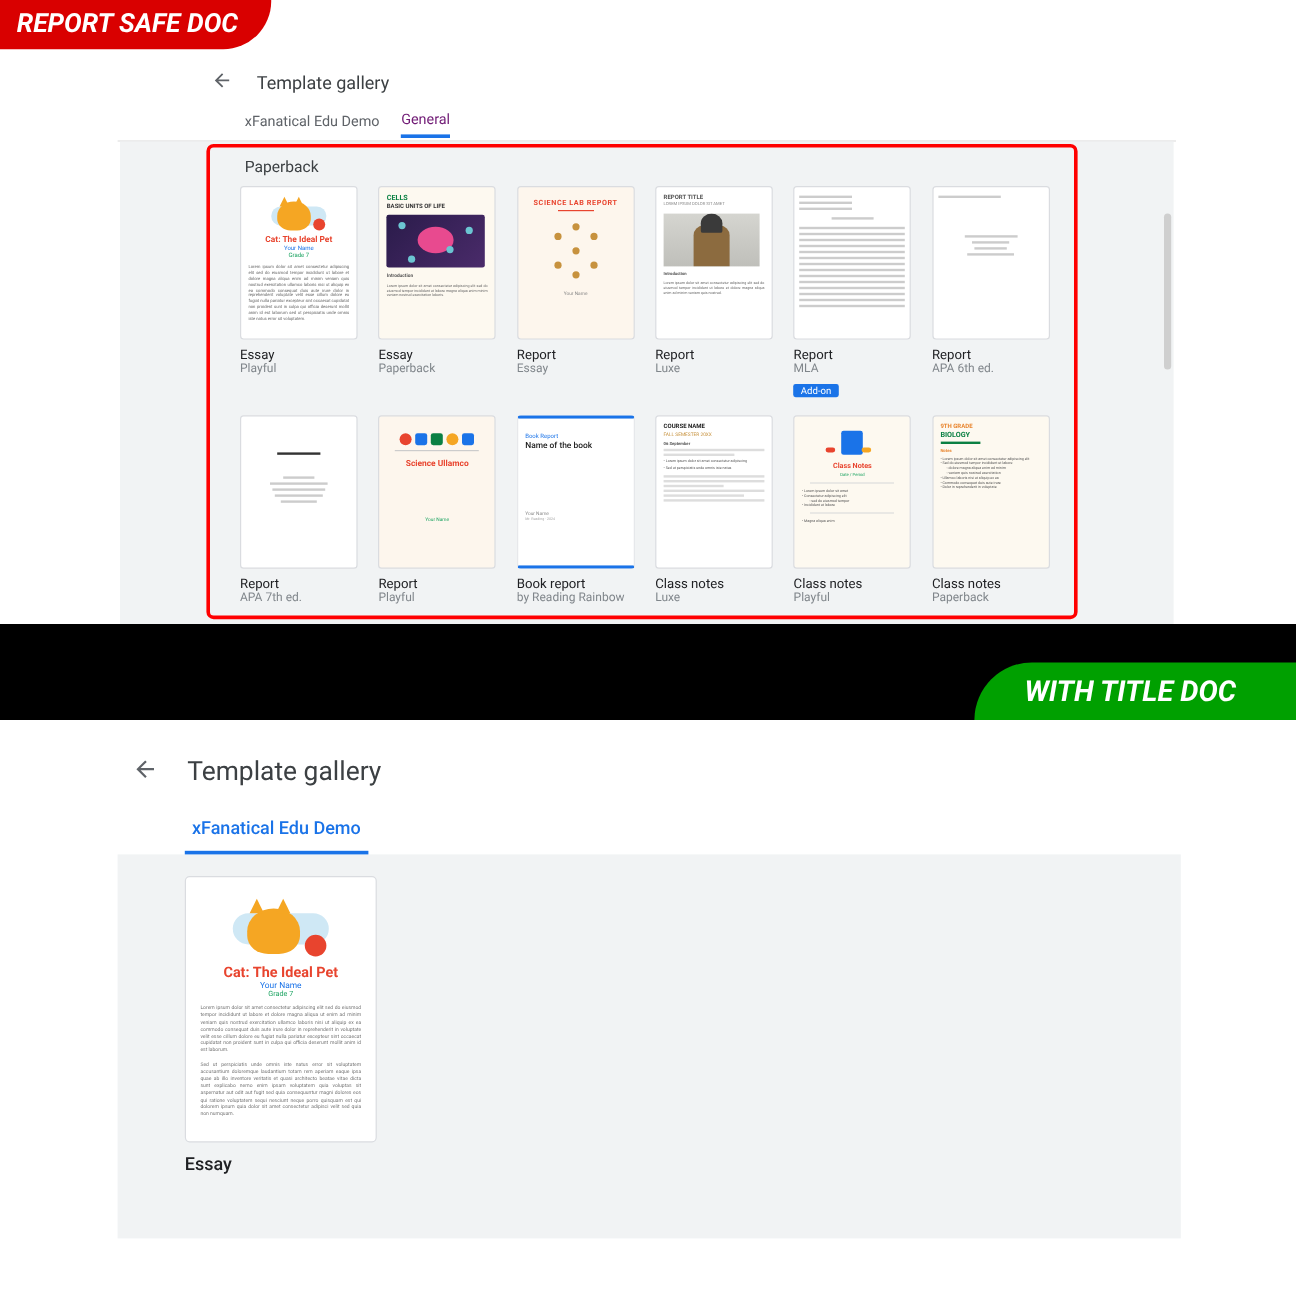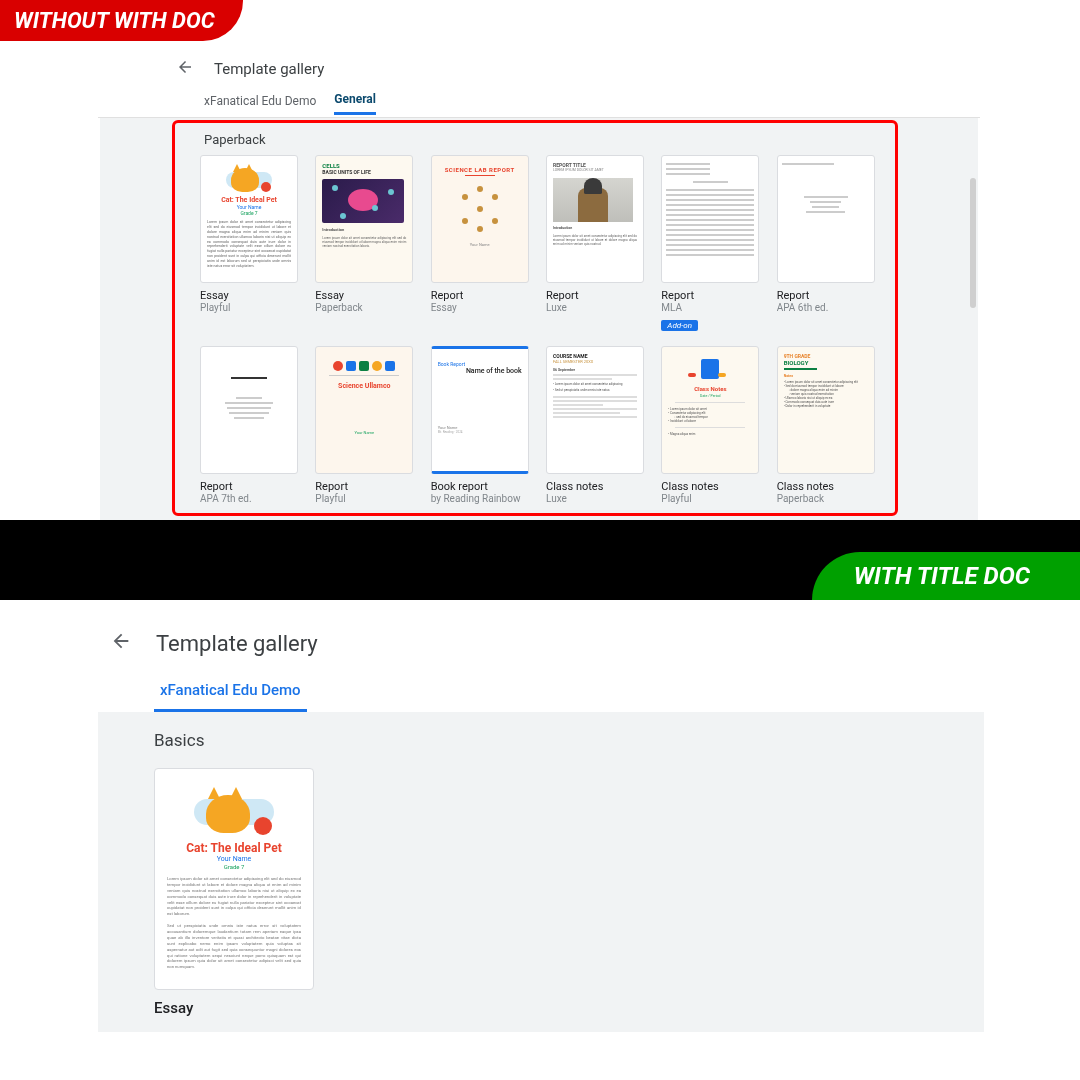--- a/index.html
+++ b/index.html
@@ -16,21 +16,21 @@
   
   .panel-top {
     position: absolute; top: 48px; left: 98px; width: 882px; height: 450px;
     background: #fff;
   }
   .panel-top .header { display: flex; align-items: center; height: 42px; padding-left: 78px; gap: 20px; }
   .panel-top .header .back-ico svg { width: 18px; height: 18px; fill: #5f6368; }
   .panel-top .header .title { font-size: 15px; color: #3c4043; }
   .panel-top .tabs-row { padding-left: 106px; display: flex; gap: 18px; height: 28px; align-items: center; font-size: 12px; border-bottom: 1px solid #e0e0e0; }
   .panel-top .tab { color: #5f6368; padding-bottom: 6px; cursor: pointer; }
-  .panel-top .tab.active { color: #0c4a6e; border-bottom: 3px solid #1a73e8; font-weight: 700; }
+  .panel-top .tab.active { color: #701a75; border-bottom: 3px solid #1a73e8; font-weight: 400; }
   
   .gallery-body {
     position: relative;
     margin: 0 2px;
     background: #f1f3f4;
     padding: 10px 0 18px 0;
   }
   .red-box {
     position: absolute; left: 72px; top: 2px; right: 80px; bottom: 6px;
     border: 3px solid #ff0000; border-radius: 6px; pointer-events: none;
@@ -38,21 +38,21 @@
   .section-hd { font-size: 13px; color: #3c4043; padding: 4px 0 8px 104px; }
   .tmpl-grid { display: grid; grid-template-columns: repeat(6, 1fr); gap: 14px; padding: 0 100px; }
   .tmpl-card { width: 98px; }
   .tmpl-thumb {
     width: 98px; height: 128px; background: #fff; border: 1px solid #dadce0;
     border-radius: 3px; overflow: hidden; position: relative; font-size: 4px; padding: 6px;
     color: #555;
   }
   .tmpl-title { font-size: 11px; color: #202124; margin-top: 6px; white-space: nowrap; overflow: hidden; text-overflow: ellipsis; }
   .tmpl-sub { font-size: 10px; color: #80868b; white-space: nowrap; overflow: hidden; text-overflow: ellipsis; }
-  .addon-badge { display: inline-block; background: #1a73e8; color: #fff; font-size: 8px; padding: 1px 6px; border-radius: 2px; margin-top: 2px; font-style: italic; }
+  .addon-badge { display: inline-block; background: #1a73e8; color: #fff; font-size: 8px; padding: 1px 6px; border-radius: 2px; margin-top: 2px; }
   
   .black-bar { position: absolute; top: 520px; left: 0; width: 1080px; height: 80px; background: #000; }
   .badge-bottom {
     position: absolute; top: 552px; right: 0;
     background: #00a000; color: #fff; font-weight: 700;
     font-size: 24px; padding: 10px 50px 10px 42px;
     border-top-left-radius: 48px;
     font-style: italic;
     z-index: 10;
   }
@@ -107,21 +107,21 @@
   .mla-lines, .apa-lines { padding: 4px 4px; }
   .line { height: 2px; background: #ccc; margin: 3px 0; }
   .line.short { width: 50%; }
   
   .playful2 { background: #fdf6ed; text-align: center; }
   .play-icons { display: flex; justify-content: center; gap: 3px; margin: 8px 0 4px; }
   .play-icons span { width: 10px; height: 10px; border-radius: 2px; }
   
   .book-rep { border-top: 3px solid #1a73e8; border-bottom: 3px solid #1a73e8; }
   .br-h1 { color: #1a73e8; font-size: 5px; margin-top: 6px; }
-  .br-h2 { font-size: 7px; font-weight: 500; color: #222; text-align: right; }
+  .br-h2 { font-size: 7px; font-weight: 500; color: #222; }
   
   .cn-luxe .h { font-size: 5px; font-weight: 700; color: #222; }
   .cn-luxe .y { color: #c7923e; font-size: 4px; }
   .cn-luxe .bl { height: 2px; background: #ddd; margin: 2px 0; }
   
   .cn-play { text-align: center; }
   .books-ico { width: 40px; height: 24px; margin: 4px auto; position: relative; }
   .books-ico::before { content:''; position: absolute; width: 18px; height: 20px; background: #1a73e8; left: 11px; top: 2px; border-radius: 2px; }
   .books-ico::after { content:''; position: absolute; width: 8px; height: 4px; background: #f5a623; border-radius: 2px; left: 28px; top: 16px; box-shadow: -30px 0 0 #e8442e; }
   .cn-t { color: #e8442e; font-weight: 700; font-size: 6px; }
@@ -140,21 +140,21 @@
   .big-t1 { color:#e8442e; font-weight:700; font-size:12px; text-align:center; }
   .big-t2 { color:#1a73e8; font-size:7px; text-align:center; }
   .big-t3 { color:#1aa360; font-size:6px; text-align:center; margin-bottom:4px; }
   .big-para { font-size: 4.2px; line-height: 1.4; color: #777; margin-top: 6px; text-align: justify; }
   
   .scrlb { position: absolute; right: 2px; top: 60px; width: 6px; height: 130px; background: #cfcfcf; border-radius: 3px; }
 </style>
 </head>
 <body>
 
-<div class="badge-top">WITHOUT WITH DOC</div>
+<div class="badge-top">REPORT SAFE DOC</div>
 
 <div class="panel-top">
   <div class="header">
     <span class="back-ico">
       <svg viewBox="0 0 24 24">
           <path d="M20 11H7.83l5.59-5.59L12 4l-8 8 8 8 1.41-1.41L7.83 13H20z"></path>
         </svg>
     </span>
     <span class="title">Template gallery</span>
   </div>
@@ -390,21 +390,20 @@
       <svg viewBox="0 0 24 24">
           <path d="M20 11H7.83l5.59-5.59L12 4l-8 8 8 8 1.41-1.41L7.83 13H20z"></path>
         </svg>
     </span>
     <span class="title2">Template gallery</span>
   </div>
   <div class="tabs2">
     <span class="tab2">xFanatical Edu Demo</span>
   </div>
   <div class="gallery-body2">
-    <div class="section-hd2">Basics</div>
     <div class="big-card">
       <div class="big-thumb">
         <div class="big-cat">
           <div class="big-cloud"></div>
           <div class="big-body"></div>
           <div class="big-ear1"></div>
             <div class="big-ear2"></div>
           <div class="big-ball"></div>
         </div>
         <div class="big-t1">Cat: The Ideal Pet</div>

